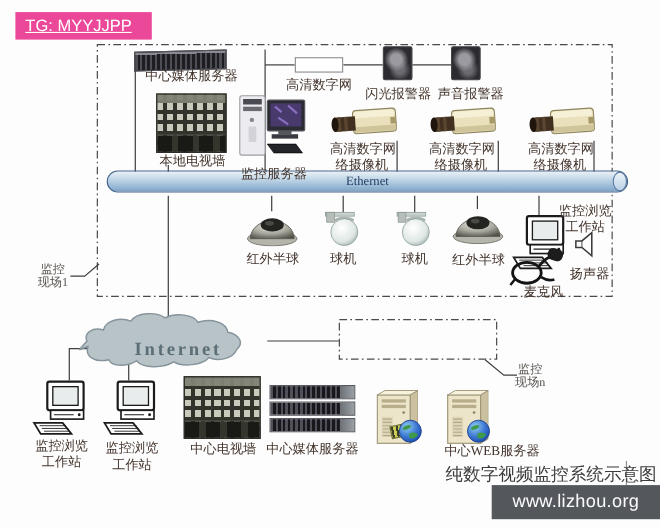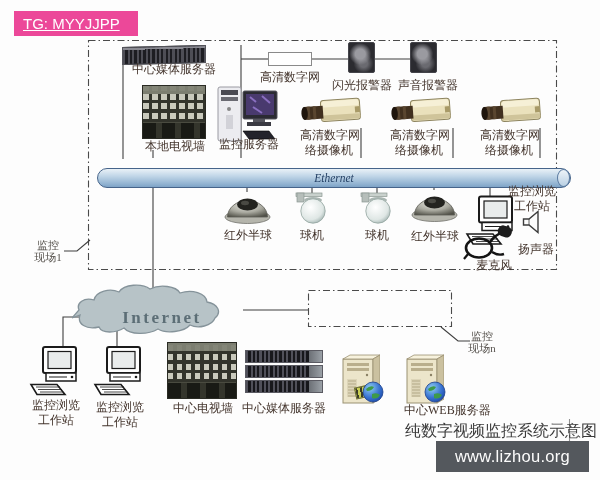--- a/index.html
+++ b/index.html
@@ -5,27 +5,27 @@
   html,body{margin:0;padding:0;background:#ffffff;}
   .stage{position:relative;width:600px;height:480px;background:#fdfdfd;overflow:hidden;
          font-family:"Liberation Serif","DejaVu Serif",serif;}
   .wires{position:absolute;left:0;top:0;width:600px;height:480px;z-index:1;}
   .dev{position:absolute;z-index:2;}
   .lbl{position:absolute;font-size:12px;line-height:14.5px;color:#43342c;text-align:center;
        white-space:nowrap;z-index:4;}
   .tag{position:absolute;font-size:11px;line-height:12px;color:#57534e;text-align:center;z-index:4;}
   .banner-top{position:absolute;left:14px;top:11px;width:124px;height:25px;background:#ec4899;
        color:#fff;font:15px/25px "Liberation Sans",sans-serif;padding-left:9px;box-sizing:border-box;z-index:6;text-decoration:underline;}
-  .banner-bottom{position:absolute;left:436px;top:441px;width:153px;height:31px;background:#54585d;
+  .banner-bottom{position:absolute;left:447px;top:441px;width:153px;height:31px;background:#54585d;
        color:#fcfcfc;font:16.5px/31px "Liberation Sans",sans-serif;text-align:center;letter-spacing:.3px;z-index:6;}
   .caption{position:absolute;left:405px;top:421px;width:164px;font-size:16px;color:#3b3b3b;
        white-space:nowrap;z-index:4;}
-  .bus{position:absolute;left:97px;top:168px;width:474px;height:20px;box-sizing:border-box;
+  .bus{position:absolute;left:97px;top:155px;width:474px;height:20px;box-sizing:border-box;
        background:linear-gradient(180deg,#e9f1f7 0%,#c2d7e8 38%,#8fb1d0 85%,#7ea3c6 100%);
-       border:1px solid #46648a;border-radius:10px;z-index:2;font-style:italic;}
+       border:1px solid #46648a;border-radius:10px;z-index:2;}
   .bus::after{content:"";position:absolute;right:0;top:0;width:13px;height:100%;border-radius:50%;
        background:linear-gradient(180deg,#eef4f9,#b9d0e4);border:1px solid #5a7aa0;box-sizing:border-box;}
   .bus-label{position:absolute;width:100%;text-align:center;font-size:11.5px;line-height:19px;color:#1d3a5f;}
   .rack{background-color:#1d1d22;border:1px solid #55555c;box-sizing:border-box;transform:skewY(-1.5deg);
        background-image:linear-gradient(180deg,#8a8a92 0 2px,rgba(0,0,0,0) 2px),
        repeating-linear-gradient(90deg,#4e4e56 0 2px,#1d1d22 2px 4.5px);}
   .tvwall{background-color:#3c3d34;border:1px solid #2a2b24;box-sizing:border-box;position:absolute;z-index:2;
        background-image:linear-gradient(180deg,rgba(128,130,116,.95) 0 8px,rgba(0,0,0,0) 8px),
        repeating-linear-gradient(0deg,rgba(0,0,0,0) 0 6px,#32332b 6px 9.5px),
        repeating-linear-gradient(90deg,#c9c9bc 0 5.5px,#32332b 5.5px 9px);}
@@ -173,21 +173,21 @@
 
   <div class="dev rack" style="left:122px;top:46px;width:84px;height:18px;"></div>
   <div class="lbl" style="left:130px;top:62px;width:88px;">中心媒体服务器</div>
 
   <div class="tvwall" style="left:142px;top:85px;width:64px;height:54px;"></div>
   <div class="lbl" style="left:145px;top:139px;width:60px;">本地电视墙</div>
 
   <svg class="dev" style="left:217px;top:85px;width:62px;height:60px;">
       <use href="#sym-msrv"></use>
     </svg>
-  <div class="lbl" style="left:219px;top:137px;width:60px;">监控服务器</div>
+  <div class="lbl" style="left:219px;top:151px;width:60px;">监控服务器</div>
 
   <div class="alarm-box" style="left:268px;top:52px;width:44px;height:14px;"></div>
   <div class="lbl" style="left:260px;top:70px;width:60px;">高清数字网</div>
 
   <div class="dev alarm" style="left:348px;top:42px;width:27px;height:31px;"></div>
   <div class="lbl" style="left:332px;top:78px;width:60px;">闪光报警器</div>
 
   <div class="dev alarm" style="left:410px;top:42px;width:27px;height:31px;"></div>
   <div class="lbl" style="left:398px;top:78px;width:60px;text-align:right;">声音报警器</div>
 

